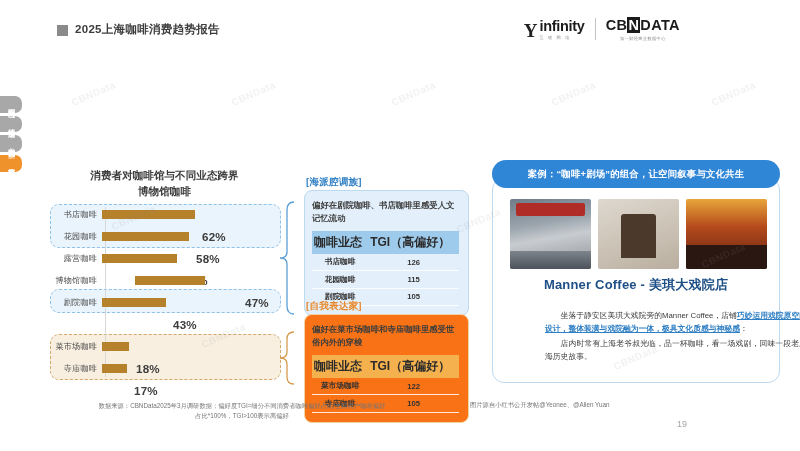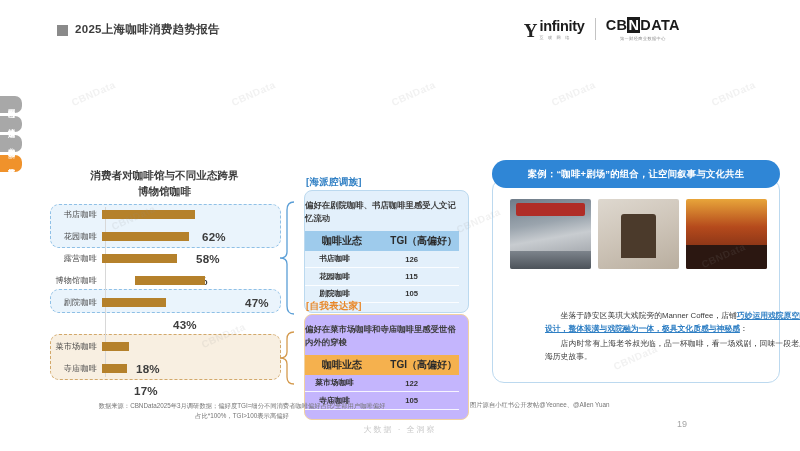--- a/index.html
+++ b/index.html
@@ -107,33 +107,33 @@
 
   
   .seg-tag {
     position: absolute; font-size: 9.6px; font-weight: bold;
     letter-spacing: .2px;
   }
   .seg-tag.blue { color: #2f7fc4; }
   .seg-tag.orange { color: #e8882a; }
 
   .seg-card {
-    position: absolute; border-radius: 8px; padding: 8px 9px 9px 0;
+    position: absolute; border-radius: 8px; padding: 8px 9px 9px 7px;
   }
   .seg-card.blue { background: #e3f0fb; border: 1px solid #bbd9ef; }
-  .seg-card.orange { background: #c4b5fd; border: 1px solid #f2d2a0; }
+  .seg-card.orange { background: #f97316; border: 1px solid #f2d2a0; }
 
   .seg-desc {
     font-size: 8.4px; line-height: 1.55; color: #3d3d3d;
     font-weight: bold; margin-bottom: 6px;
   }
   .tgi-table { width: 100%; border-collapse: collapse; }
   .tgi-table th {
-    font-size: 10px; font-weight: bold; color: #2b2b2b;
-    padding: 3px 2px; text-align: right;
+    font-size: 12px; font-weight: bold; color: #2b2b2b;
+    padding: 3px 2px; text-align: left;
   }
   .tgi-table.blue th { background: #9ecbec; }
   .tgi-table.orange th { background: #f5b14e; }
   .tgi-table td {
     font-size: 7.7px; color: #333; padding: 3.2px 2px;
     text-align: center; font-weight: bold;
   }
   .tgi-table tbody tr { border-bottom: 1px solid rgba(255,255,255,.85); }
 
   
@@ -374,33 +374,33 @@
 
   <div class="case-panel"></div>
   <div class="case-banner">案例：“咖啡+剧场”的组合，让空间叙事与文化共生</div>
 
   <div class="photos">
     <div class="photo ph1"></div>
     <div class="photo ph2"></div>
     <div class="photo ph3"></div>
   </div>
 
+  <div class="case-title">Manner Coffee - 美琪大戏院店</div>
   <div class="case-body">
     <p>
       <span>坐落于静安区美琪大戏院旁的Manner Coffee，店铺</span><span class="link">巧妙运用戏院原空间设计，整体装潢与戏院融为一体，极具文化质感与神秘感</span><span>：</span>
     </p>
     <p>店内时常有上海老爷叔光临，品一杯咖啡，看一场戏剧，回味一段老上海历史故事。</p>
   </div>
 
   <div class="src-left">
     <div>数据来源：CBNData2025年3月调研数据；偏好度TGI=细分不同消费者咖啡偏好占比/全部用户咖啡偏好</div>
     <div>占比*100%，TGI&gt;100表示高偏好</div>
   </div>
   <div class="src-right">图片源自小红书公开发帖@Yeonee、@Allen Yuan</div>
-  <div class="brand-foot">大数据 · 全洞察</div>
   <div class="pageno">19</div>
 
   <div class="wm" style="left:70px;  top:88px;">CBNData</div>
   <div class="wm" style="left:230px; top:88px;">CBNData</div>
   <div class="wm" style="left:390px; top:88px;">CBNData</div>
   <div class="wm" style="left:550px; top:88px;">CBNData</div>
   <div class="wm" style="left:710px; top:88px;">CBNData</div>
   <div class="wm" style="left:110px; top:212px;">CBNData</div>
   <div class="wm" style="left:200px; top:330px;">CBNData</div>
   <div class="wm" style="left:455px; top:215px;">CBNData</div>

